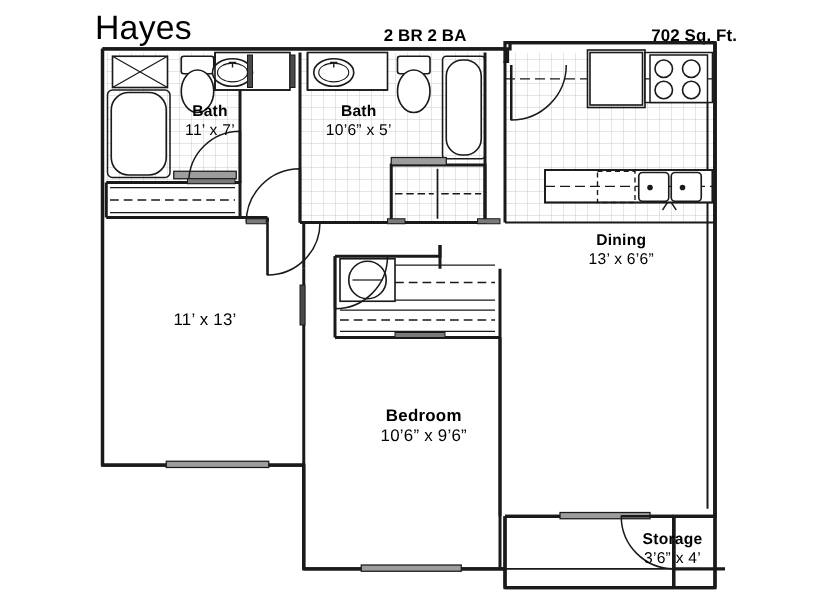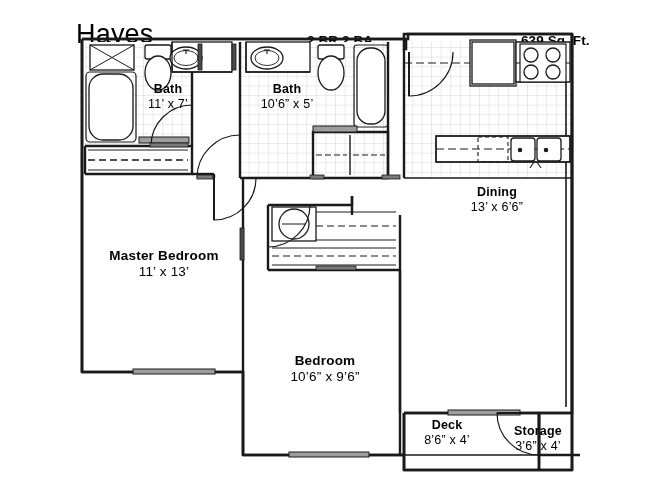--- a/index.html
+++ b/index.html
@@ -20,21 +20,20 @@
   #floorplan-root {
     position: relative;
     width: 670px;
     height: 488px;
   }
 
   
   .hdr {
     position: absolute;
     white-space: nowrap;
-    margin-top: 12px;
   }
   #plan-title {
     left: 76px;
     top: 9px;
     font-size: 27px;
     font-weight: 400;
     letter-spacing: 0.2px;
     line-height: 1;
   }
   #plan-beds-baths {
@@ -88,21 +87,21 @@
     font-size: 13.5px;
   }
 </style>
 </head>
 <body>
 
 <div id="floorplan-root">
 
   <div class="hdr" id="plan-title">Hayes</div>
   <div class="hdr" id="plan-beds-baths">2 BR 2 BA</div>
-  <div class="hdr" id="plan-area">639 Sq. Ft.</div>
+  <div class="hdr" id="plan-area">702 Sq. Ft.</div>
 
   <svg id="plan-svg" viewBox="0 0 670 488">
     <defs>
       <pattern id="tile" width="9.6" height="9.6" patternUnits="userSpaceOnUse">
         <rect width="9.6" height="9.6" fill="#ffffff"></rect>
         <path d="M9.6 0 L9.6 9.6 M0 9.6 L9.6 9.6" stroke="#c4c4c4" stroke-width="0.7"></path>
       </pattern>
       <clipPath id="clip-bath1">
         <rect x="85" y="42" width="107" height="104"></rect>
       </clipPath>
@@ -336,32 +335,27 @@
   </div>
 
 
   <div class="room-label" style="left:497px; top:185px;">
     <span class="rl-name">Dining</span>
     <span class="rl-dims">13’ x 6’6”</span>
   </div>
 
 
   <div class="room-label big" style="left:164px; top:248px;">
-    <span class="rl-name">Master Bedroom</span>
     <span class="rl-dims">11’ x 13’</span>
   </div>
 
-  <div class="room-label big" style="left:325px; top:325px;margin-top:28px;">
+  <div class="room-label big" style="left:339px; top:325px;">
     <span class="rl-name">Bedroom</span>
     <span class="rl-dims">10’6” x 9’6”</span>
   </div>
 
-  <div class="room-label" style="left:447px; top:418px;">
-    <span class="rl-name">Deck</span>
-    <span class="rl-dims">8’6” x 4’</span>
-  </div>
 
   <div class="room-label" style="left:538px; top:424px;">
     <span class="rl-name">Storage</span>
     <span class="rl-dims">3’6” x 4’</span>
   </div>
 
 </div>
 
 </body></html>

